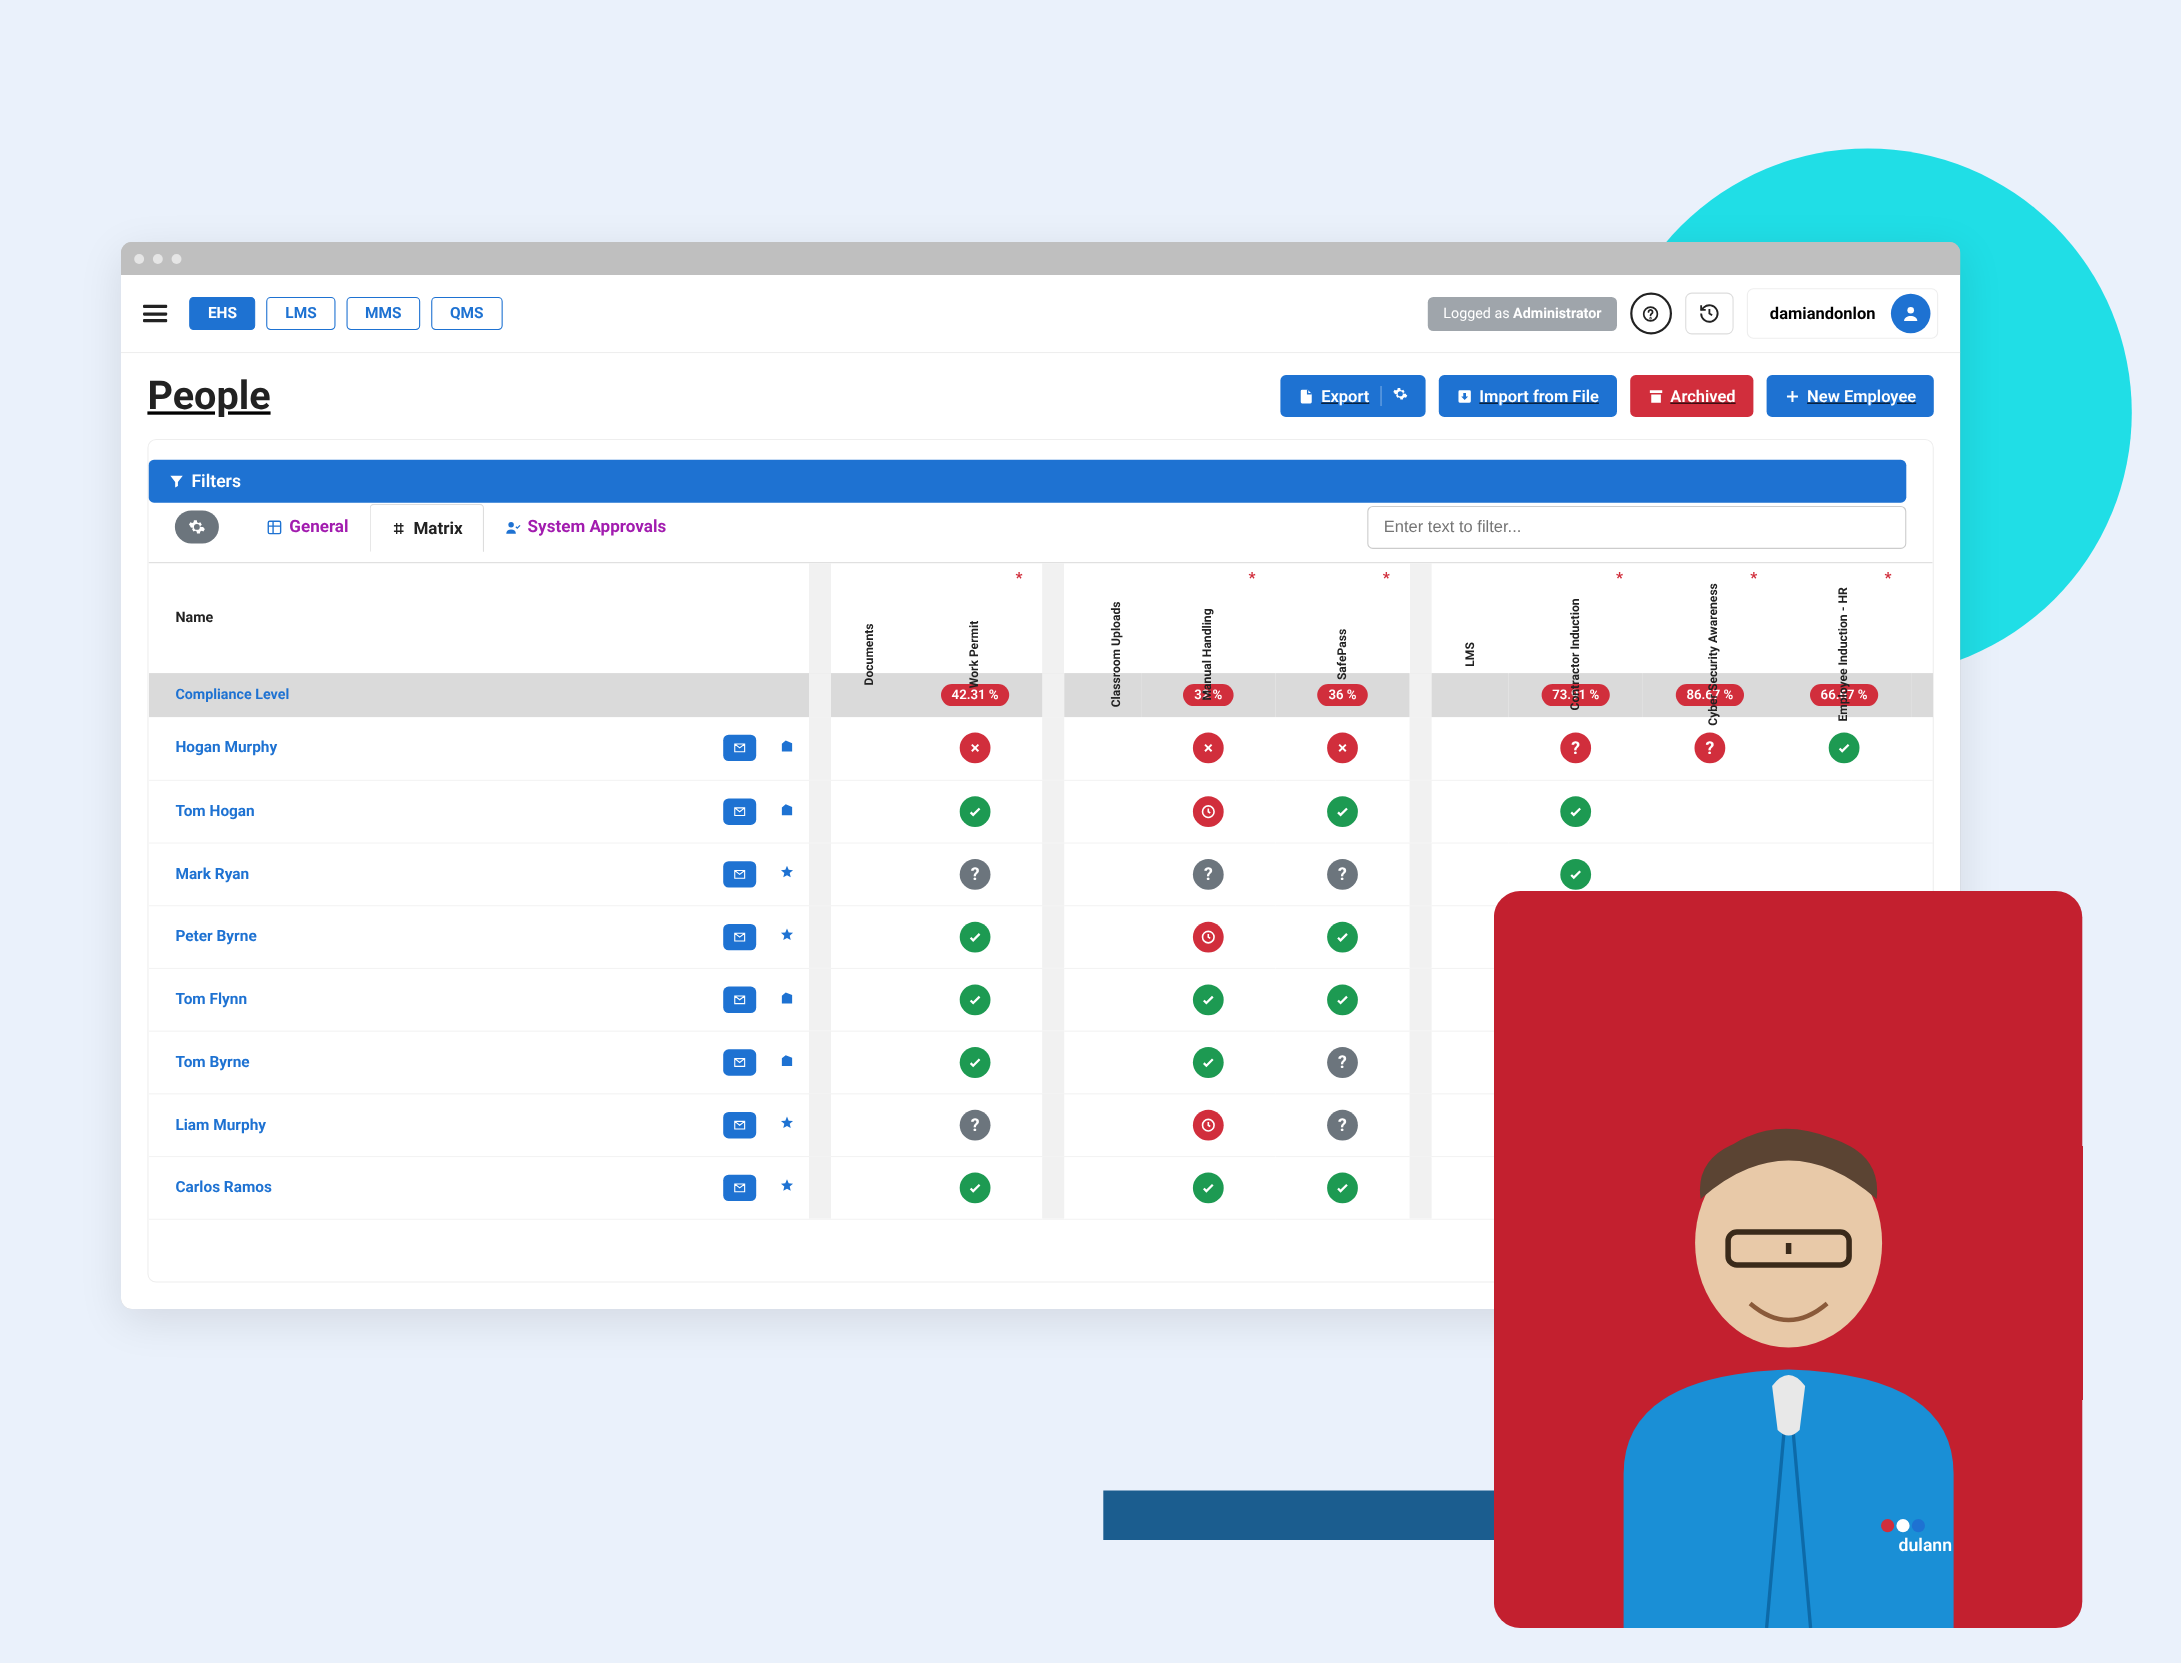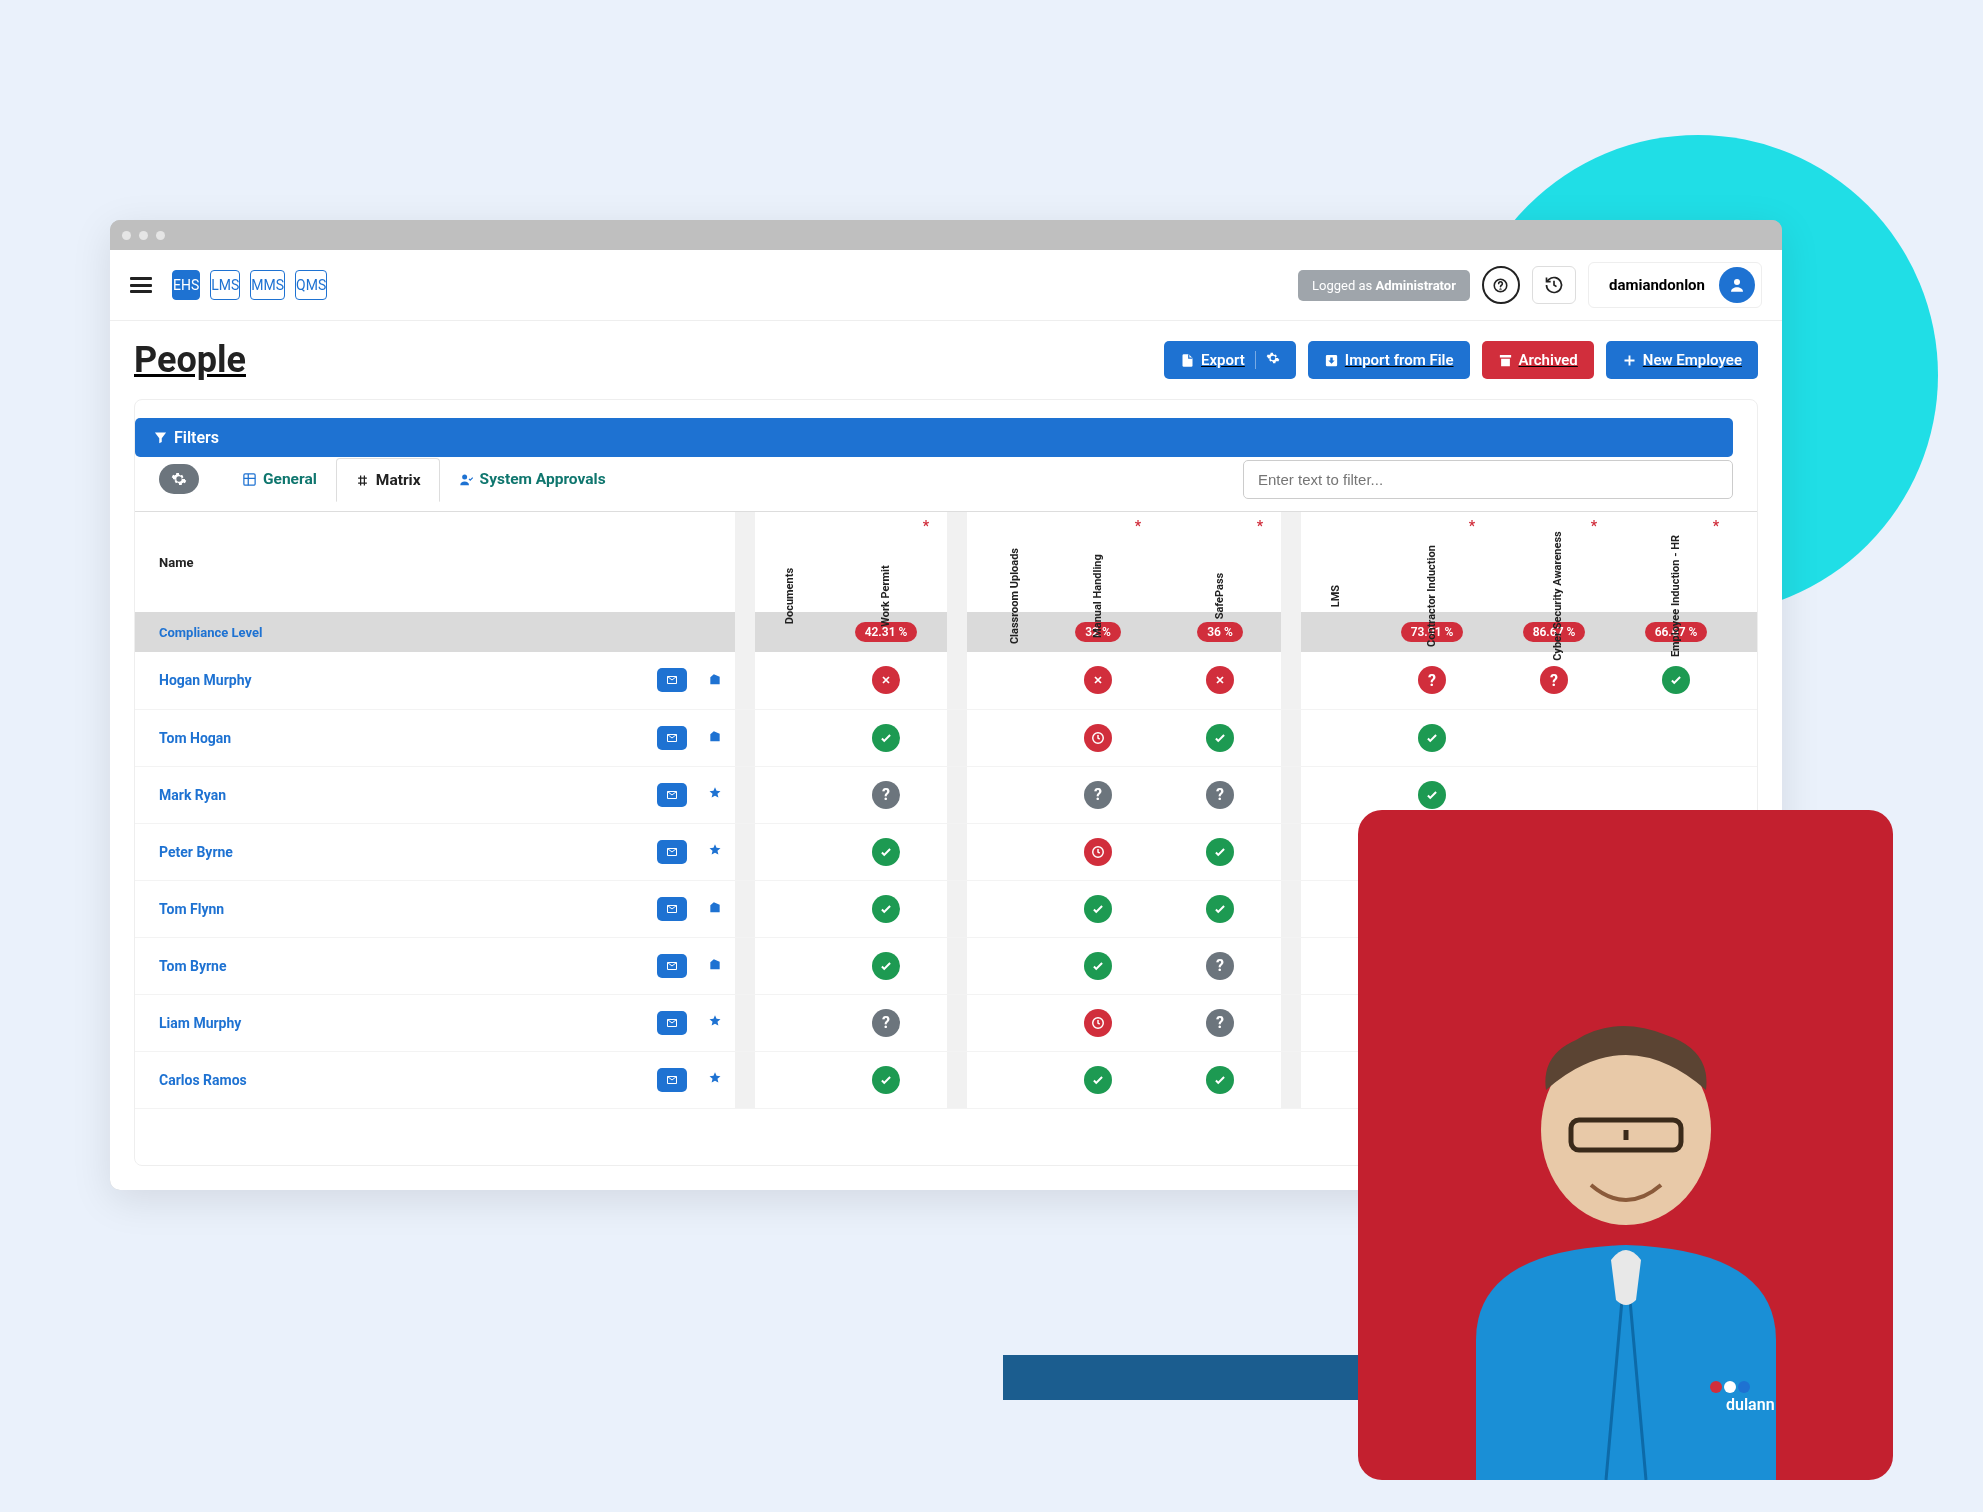--- a/index.html
+++ b/index.html
@@ -13,21 +13,21 @@
 .titlebar { height: 30px; background: #bfbfbf; display: flex; align-items: center; padding: 0 12px; gap: 8px; }
 .traffic-dot { width: 9px; height: 9px; border-radius: 50%; background: #e5e5e5; }
 
 .app { background: #fff; height: calc(100% - 30px); display: flex; flex-direction: column; }
 
 
 .topnav { display: flex; align-items: center; padding: 12px 20px; gap: 12px; border-bottom: 1px solid #eee; }
 .hamburger { width: 22px; height: 16px; display: flex; flex-direction: column; justify-content: space-between; cursor: pointer; }
 .hamburger span { height: 3px; background: #222; border-radius: 1px; }
 .module-tabs { display: flex; gap: 10px; margin-left: 8px; }
-.module-tab { border: 1.5px solid #1e72d2; color: #1e72d2; font-size: 14px; font-weight: 400; padding: 6px 0; border-radius: 4px; cursor: pointer; }
+.module-tab { border: 1.5px solid #1e72d2; color: #1e72d2; font-size: 14px; font-weight: 700; padding: 6px 16px; border-radius: 4px; cursor: pointer; }
 .module-tab.active { background: #1e72d2; color: #fff; }
 .spacer { flex: 1; }
 .logged-badge { background: #9fa5ab; color: #fff; font-size: 13px; padding: 8px 14px; border-radius: 5px; }
 .logged-badge b { color: #fff; }
 .circ-btn { width: 38px; height: 38px; border-radius: 50%; border: 2px solid #222; display: flex; align-items: center; justify-content: center; cursor: pointer; font-weight: 700; }
 .hist-btn { border-radius: 6px; border: 1px solid #ddd; width: 44px; height: 38px; display: flex; align-items: center; justify-content: center; cursor: pointer; }
 .username { font-weight: 700; font-size: 15px; padding: 0 6px; }
 .avatar { width: 36px; height: 36px; border-radius: 50%; background: #1e72d2; display: flex; align-items: center; justify-content: center; color: #fff; }
 
 
@@ -37,21 +37,21 @@
 .btn { display: flex; align-items: center; gap: 6px; padding: 10px 16px; border-radius: 5px; font-size: 15px; font-weight: 600; color: #fff; cursor: pointer; }
 .btn-blue { background: #1e72d2; }
 .btn-red { background: #d12e3c; }
 .btn .gear-sep { border-left: 1px solid rgba(255,255,255,0.4); padding-left: 10px; margin-left: 4px; }
 
 
 .panel { margin: 0 24px 24px; background: #fff; border-radius: 8px; border: 1px solid #eee; padding: 12px 0 0; flex: 1; overflow: hidden; display:flex; flex-direction:column;}
 .panel-top { display: flex; align-items: center; padding: 0 24px 10px; gap: 14px; }
 .settings-pill { background: #6c757d; color: #fff; width: 40px; height: 30px; border-radius: 15px; display: flex; align-items: center; justify-content: center; cursor:pointer;}
 .subtabs { display: flex; gap: 0; margin-left: 10px;}
-.subtab { display: flex; align-items: center; gap: 6px; padding: 12px 18px; font-size: 15.5px; font-weight: 700; color: #0f766e; cursor: pointer; border: 1px solid transparent; }
+.subtab { display: flex; align-items: center; gap: 6px; padding: 12px 18px; font-size: 15.5px; font-weight: 700; color: #a21caf; cursor: pointer; border: 1px solid transparent; }
 .subtab.active { border: 1px solid #ddd; border-bottom-color: #fff; background: #fff; color: #222; border-radius: 4px 4px 0 0; position: relative; top: 1px; }
 .filter-input { margin-left: auto; border: 1px solid #ccc; border-radius: 5px; padding: 10px 14px; font-size: 15px; width: 490px; color: #888; }
 .filters-btn { background: #1e72d2; color: #fff; padding: 10px 18px; border-radius: 5px; font-weight: 600; display: flex; align-items: center; gap: 6px; cursor:pointer; position:absolute; right: 48px; top: 276px;}
 
 
 .table-wrap { border-top: 1px solid #ddd; overflow-x: auto; flex:1; position:relative;}
 table { border-collapse: collapse; width: 100%; table-layout: fixed;}
 th, td { font-size: 13px; text-align: center; }
 th { height: 100px; vertical-align: bottom; padding-bottom: 10px; font-weight: 700; color: #222; position:relative;}
 th.name-col { text-align: left; padding-left: 24px; width: 520px; vertical-align:middle; padding-bottom:0;}

